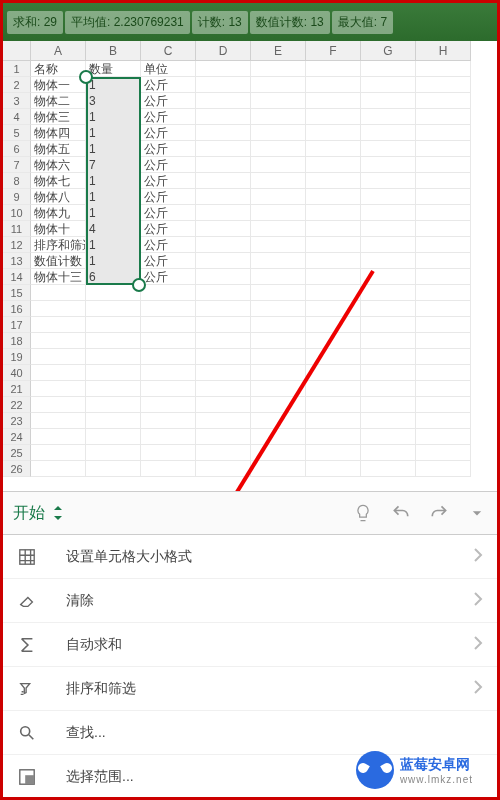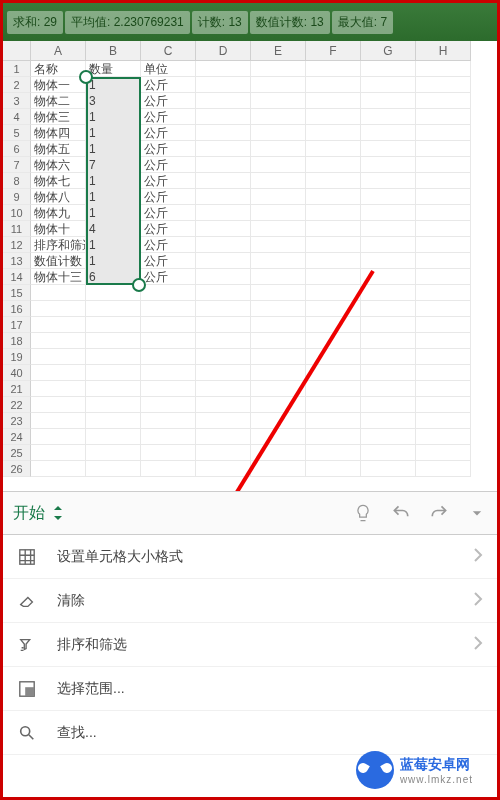--- a/index.html
+++ b/index.html
@@ -22,21 +22,21 @@
     .arrow-svg { position: absolute; top: 0; left: 0; pointer-events: none; z-index: 10; }
     
     .toolbar { display: flex; align-items: center; height: 44px; border-top: 1px solid #ccc; border-bottom: 1px solid #ccc; padding: 0 10px; background: #fafafa; }
     .tab-btn { display: flex; align-items: center; gap: 6px; color: #1a7a4a; font-size: 16px; }
     .tab-btn svg { width: 14px; height: 14px; }
     .toolbar-right { margin-left: auto; display: flex; gap: 18px; align-items: center; }
     .tb-icon { color: #999; }
     .tb-icon svg { width: 20px; height: 20px; display: block; }
     
     .menu-list { background: #fff; }
-    .menu-item { display: flex; align-items: center; height: 44px; padding: 0 14px; gap: 20px; color: #444; font-size: 14px; border-bottom: 1px solid #f0f0f0; }
+    .menu-item { display: flex; align-items: center; height: 44px; padding: 0 14px; gap: 29px; color: #444; font-size: 14px; border-bottom: 1px solid #f0f0f0; }
     .menu-item .mi-icon { width: 20px; display: flex; justify-content: center; color: #666; }
     .menu-item .mi-icon svg { width: 18px; height: 18px; }
     .menu-item .chev { margin-left: auto; color: #bbb; }
     .menu-item .chev svg { width: 10px; height: 14px; }
     
     .watermark { position: absolute; right: 24px; bottom: 8px; display: flex; align-items: center; gap: 6px; z-index: 20; }
     .wm-logo { width: 38px; height: 38px; background: #2a6ae0; border-radius: 50%; position: relative; }
     .wm-logo::before, .wm-logo::after { content: ""; position: absolute; width: 10px; height: 10px; background: #fff; border-radius: 0 50% 50% 50%; }
     .wm-logo::before { top: 12px; right: 2px; transform: rotate(-30deg); }
     .wm-logo::after { top: 12px; left: 2px; transform: rotate(30deg) scaleX(-1); }
@@ -364,46 +364,57 @@
           <path d="M3 14l8-8 5 5-5 5H6z"></path>
         </svg>
       </span>
     <span>清除</span>
     <span class="chev"><svg viewBox="0 0 8 14" fill="none" stroke="currentColor" stroke-width="2">
           <path d="M1 1l6 6-6 6"></path>
         </svg></span>
   </div>
   <div class="menu-item">
     <span class="mi-icon">
+        <svg viewBox="0 0 20 20" fill="none" stroke="currentColor" stroke-width="1.8">
+          <path d="M4 3h12M4 17h12M4 3l7 7-7 7"></path>
+        </svg>
+      </span>
+    <span>自动求和</span>
+    <span class="chev"><svg viewBox="0 0 8 14" fill="none" stroke="currentColor" stroke-width="2">
+          <path d="M1 1l6 6-6 6"></path>
+        </svg></span>
+  </div>
+  <div class="menu-item">
+    <span class="mi-icon">
         <svg viewBox="0 0 20 20" fill="none" stroke="currentColor" stroke-width="1.5">
           <path d="M3 4l4 5v6l2-1V9l4-5zM3 16h3M4 13h2"></path>
         </svg>
       </span>
     <span>排序和筛选</span>
     <span class="chev"><svg viewBox="0 0 8 14" fill="none" stroke="currentColor" stroke-width="2">
           <path d="M1 1l6 6-6 6"></path>
         </svg></span>
   </div>
   <div class="menu-item">
     <span class="mi-icon">
+        <svg viewBox="0 0 20 20" fill="none" stroke="currentColor" stroke-width="1.8">
+          <circle cx="8" cy="8" r="5"></circle>
+          <path d="M12 12l5 5"></path>
+        </svg>
+      </span>
+    <span>查找...</span>
+  </div>
+  <div class="menu-item">
+    <span class="mi-icon">
         <svg viewBox="0 0 20 20" fill="none" stroke="currentColor" stroke-width="1.5">
           <rect x="2" y="2" width="16" height="16"></rect>
           <rect x="8" y="8" width="10" height="10" fill="#888" stroke="none"></rect>
         </svg>
       </span>
     <span>选择范围...</span>
-  </div>
-  <div class="menu-item">
-    <span class="mi-icon">
-        <svg viewBox="0 0 20 20" fill="none" stroke="currentColor" stroke-width="1.8">
-          <circle cx="8" cy="8" r="5"></circle>
-          <path d="M12 12l5 5"></path>
-        </svg>
-      </span>
-    <span>查找...</span>
   </div>
 </div>
 
 <div class="watermark">
   <div class="wm-logo"></div>
   <div>
     <div class="wm-text">蓝莓安卓网</div>
     <div class="wm-sub">www.lmkz.net</div>
   </div>
 </div>

